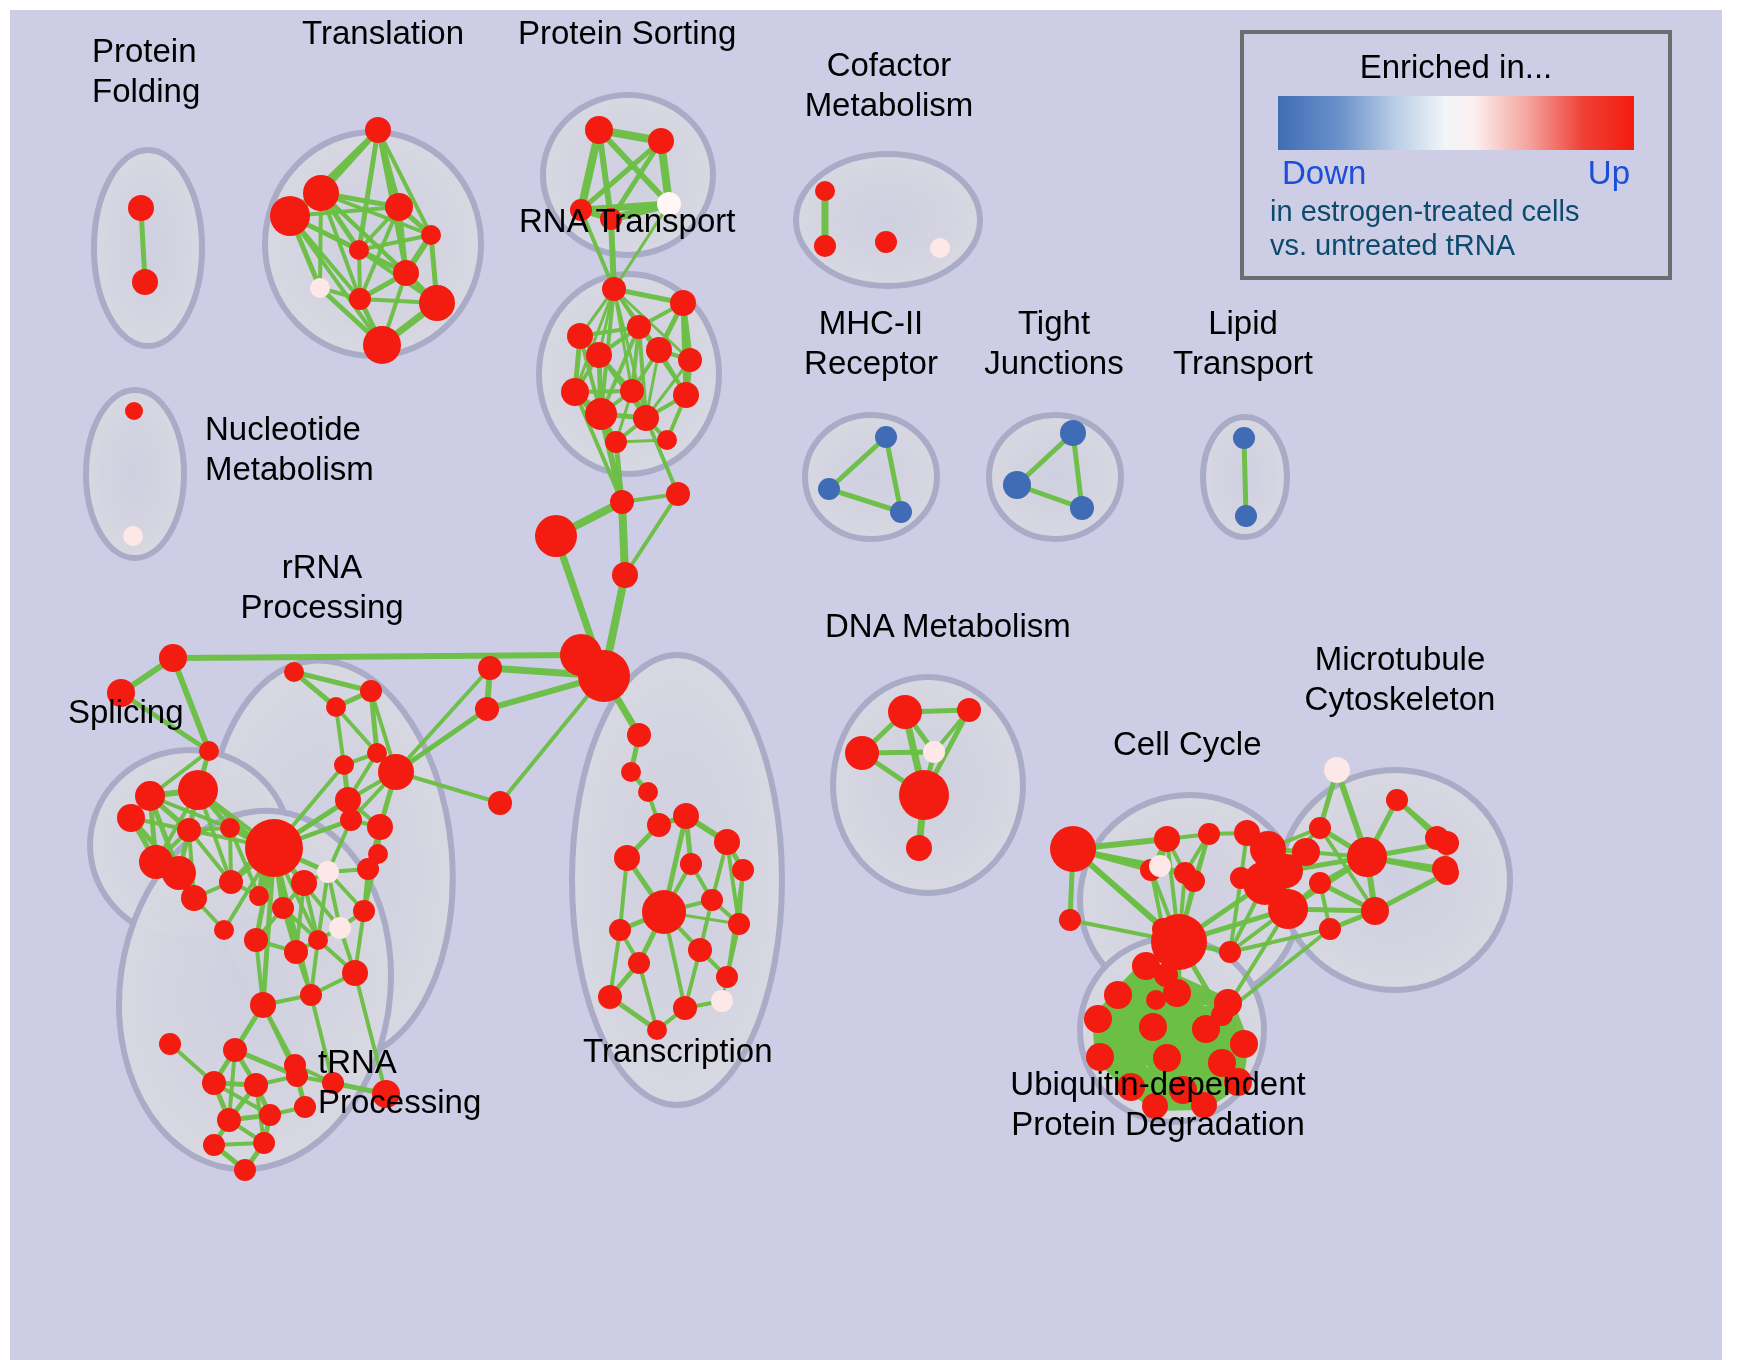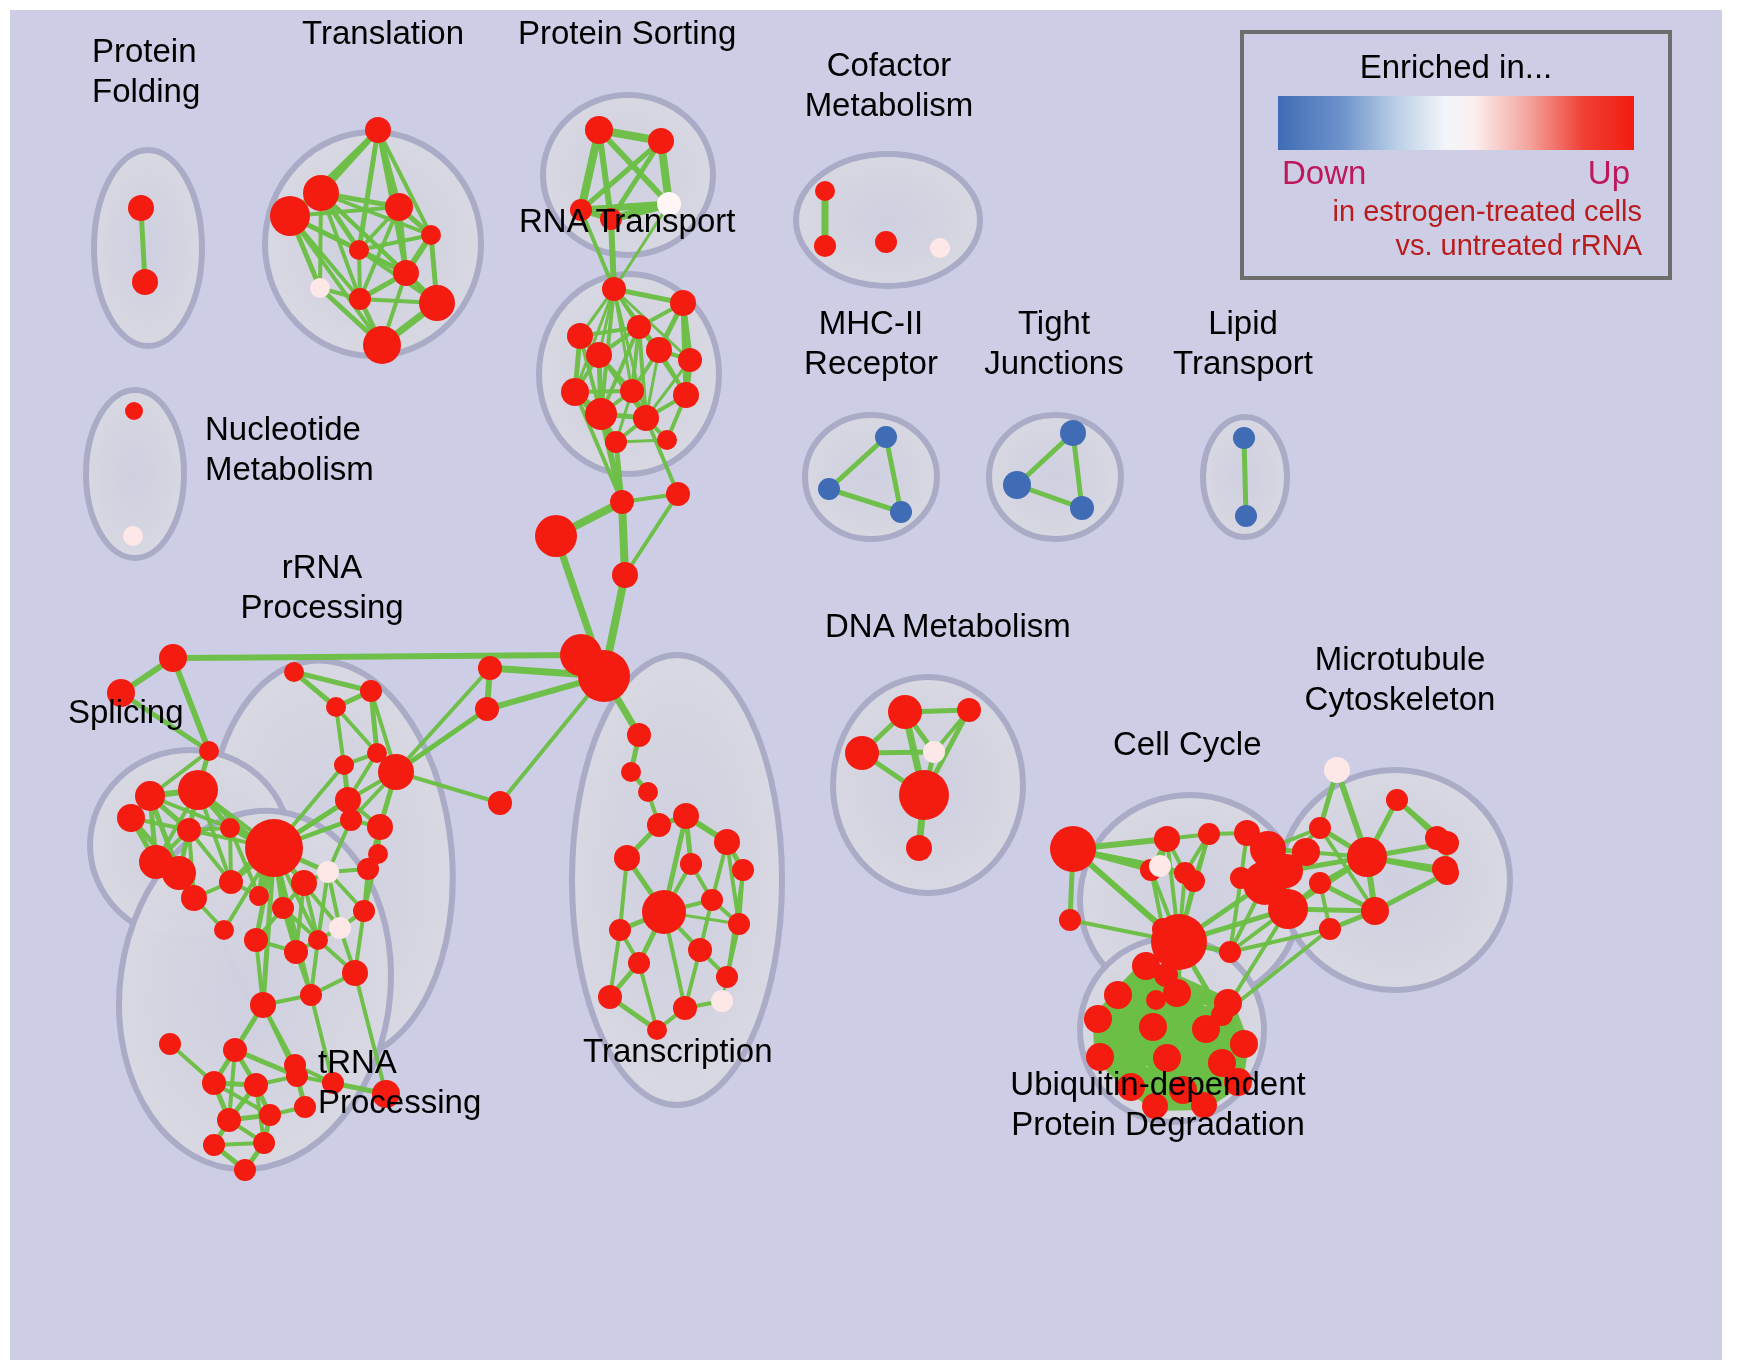--- a/index.html
+++ b/index.html
@@ -4,22 +4,22 @@
 <style>
   html,body{margin:0;padding:0;background:#ffffff;}
   body{width:1750px;height:1360px;font-family:"Liberation Sans",sans-serif;overflow:hidden;}
   #stage{position:relative;width:1750px;height:1048px;background:#ffffff;}
   #panel{position:absolute;left:10px;top:10px;width:1712px;height:1350px;background:#cdcee5;}
   svg#net{position:absolute;left:0;top:0;width:1750px;height:1360px;}
   .clabel{fill:#000;font-family:"Liberation Sans",sans-serif;font-size:33px;font-weight:400;}
   .legendbox{position:absolute;box-sizing:border-box;background:#cdcee5;border:4px solid #6d6d6d;}
   .legend-title{font-size:33px;color:#000;text-align:center;}
   .gradbar{height:54px;background:linear-gradient(to right,#3f6cb5 0%,#6d93cb 18%,#b9cee6 33%,#f2f5f9 47%,#fbf0ef 55%,#f4a6a0 70%,#ef3f34 86%,#f41b10 100%);}
-  .lg-row{display:flex;justify-content:space-between;font-size:33px;color:#be185d;}
-  .lg-sub{font-size:29px;color:#b91c1c;text-align:right;line-height:1.18;}
+  .lg-row{display:flex;justify-content:space-between;font-size:33px;color:#1d4ed8;}
+  .lg-sub{font-size:29px;color:#0c4a6e;text-align:left;line-height:1.18;}
 </style>
 </head>
 <body>
 
 <div id="stage">
   <div id="panel"></div>
 
   <svg id="net" viewBox="0 0 1750 1360">
     <defs>
       <radialGradient id="clusterGrad" cx="50%" cy="50%" r="62%">
@@ -784,15 +784,15 @@
   </svg>
 
   <div class="legendbox" style="left:1240px;top:30px;width:432px;height:250px;padding:14px 26px 0 26px;">
     <div class="legend-title">Enriched in...</div>
     <div class="gradbar" style="margin:10px 8px 4px 8px;"></div>
     <div class="lg-row" style="padding:0 12px;">
       <span>Down</span>
       <span>Up</span>
     </div>
     <div class="lg-sub" style="margin-top:2px;">in estrogen-treated cells</div>
-    <div class="lg-sub">vs. untreated rRNA</div>
+    <div class="lg-sub">vs. untreated tRNA</div>
   </div>
 </div>
 
 </body></html>

